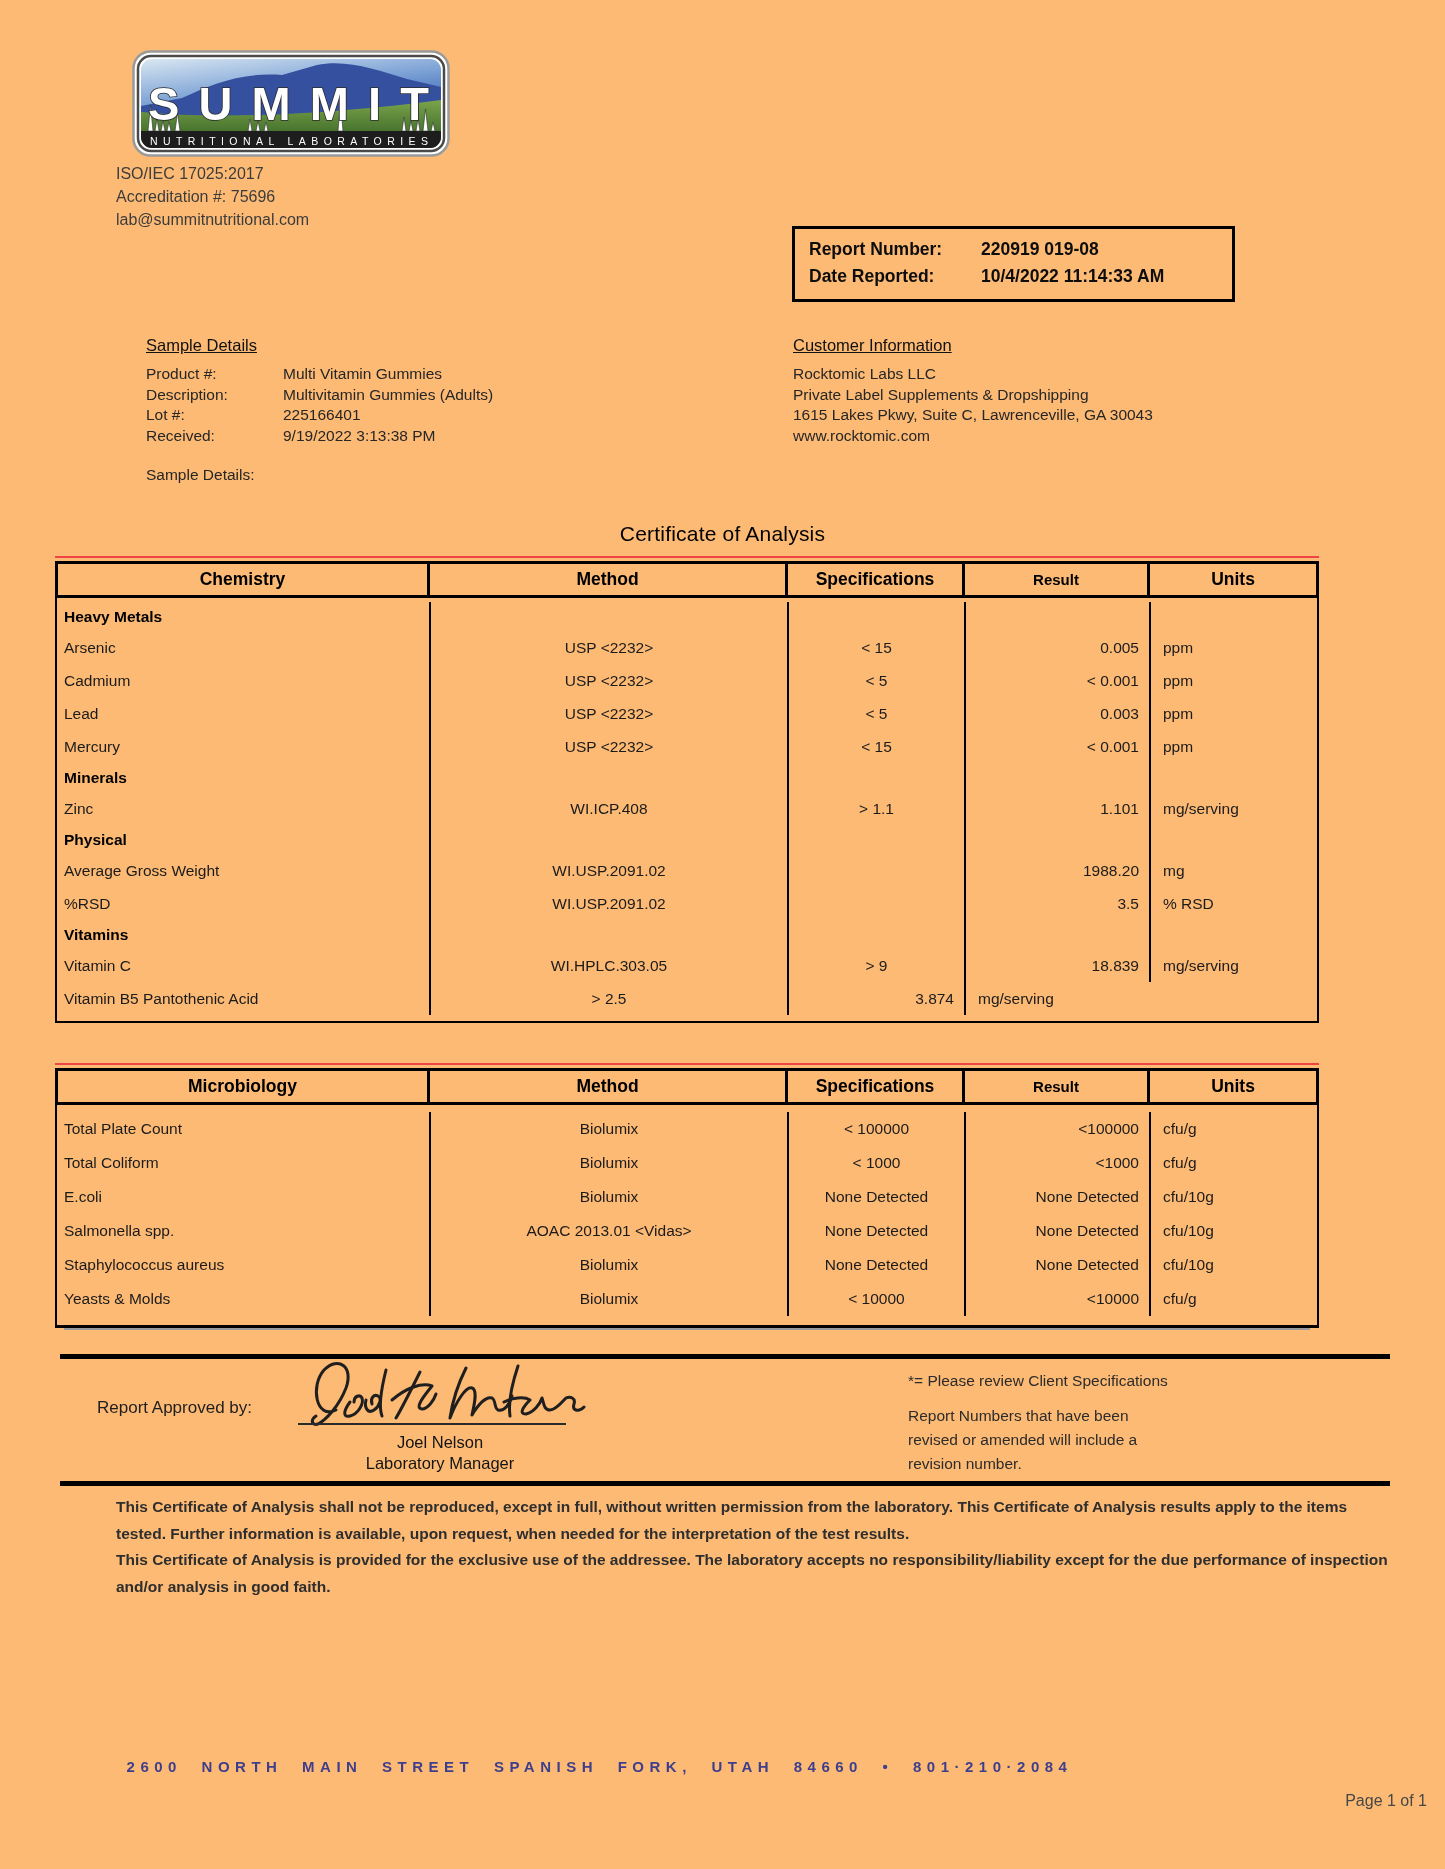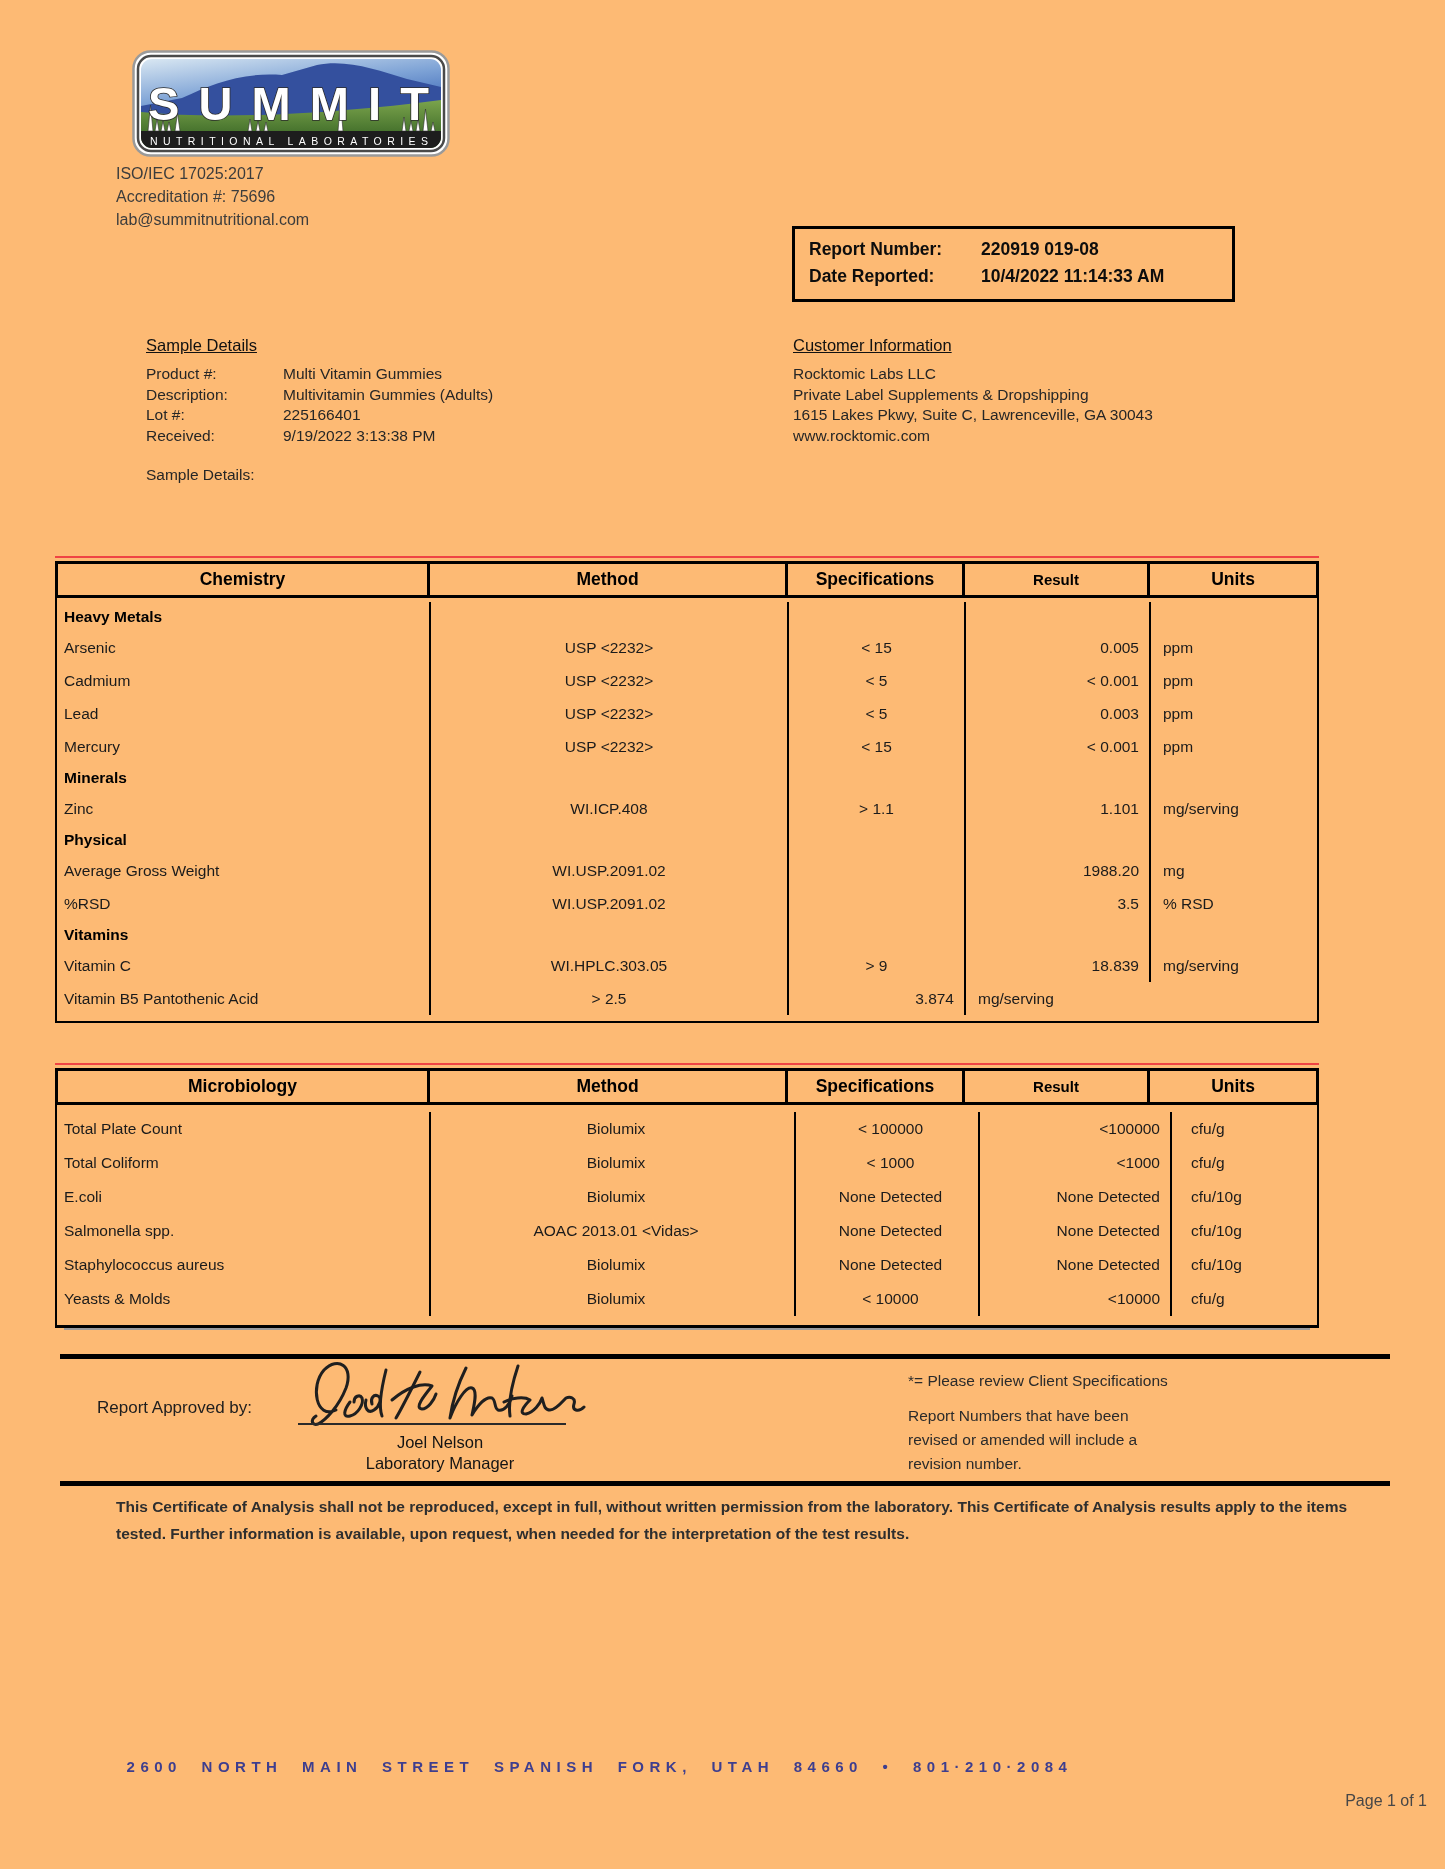--- a/index.html
+++ b/index.html
@@ -34,21 +34,21 @@
   .thead{display:grid; grid-template-columns:375px 358px 177px 185px auto;
     border-top:2px solid #ef4444; padding-top:3px;}
   .th{box-sizing:border-box; border:3px solid #000; border-left:none; height:37px;
     display:flex; align-items:center; justify-content:center;
     font-size:17.5px; font-weight:bold; color:#000;}
   .th:first-child{border-left:3px solid #000;}
   .th.result{font-size:15px;}
   .tbody{box-sizing:border-box; border:2px solid #000; border-top:none; padding:4px 0 6px;}
   .micro .tbody{padding:7px 0 9px; border-bottom-width:3px; box-shadow:0 11px 0 -9px #9a9a9a;}
   .t-row{display:grid; grid-template-columns:374px 358px 177px 185px auto; height:33px; align-items:stretch;}
-  .micro .t-row{height:34px;gap:7px;}
+  .micro .t-row{height:34px;}
   .t-row.section{height:29px;}
   .td{display:flex; align-items:center; font-size:15.5px; color:#1b1b1b; box-sizing:border-box;}
   .td.bdr{border-right:2px solid #000;}
   .td.c1{padding-left:7px;}
   .td.c2,.td.c3{justify-content:center;}
   .td.c4{justify-content:flex-end; padding-right:10px;}
   .td.c5{padding-left:12px;}
   .t-row.section .td.c1{font-weight:bold; color:#000;}
   
   .rule{position:absolute; left:60px; width:1330px; height:5px; background:#000;}
@@ -156,20 +156,21 @@
   <div class="sample-extra">Sample Details:</div>
 
   <div class="customer-block">
     <div class="block-heading">Customer Information</div>
     <div class="cust-line">Rocktomic Labs LLC</div>
     <div class="cust-line">Private Label Supplements &amp; Dropshipping</div>
     <div class="cust-line">1615 Lakes Pkwy, Suite C, Lawrenceville, GA 30043</div>
     <div class="cust-line">www.rocktomic.com</div>
   </div>
 
+  <div class="coa-title">Certificate of Analysis</div>
 
   <div class="coa-table chem">
     <div class="thead">
         <div class="th c1">Chemistry</div>
         <div class="th c2">Method</div>
         <div class="th c3">Specifications</div>
         <div class="th c4 result">Result</div>
         <div class="th c5">Units</div>
       </div>
     <div class="tbody">
@@ -339,18 +340,19 @@
   <div class="sig-block">
     <div>Joel Nelson</div>
     <div>Laboratory Manager</div>
   </div>
   <div class="note-star">*= Please review Client Specifications</div>
   <div class="note-rev">Report Numbers that have been revised or amended will include a revision number.</div>
   <div class="rule rule-bottom"></div>
 
   <div class="disclaimer">
     <p>This Certificate of Analysis shall not be reproduced, except in full, without written permission from the laboratory. This Certificate of Analysis results apply to the items tested. Further information is available, upon request, when needed for the interpretation of the test results.</p>
+    <p>This Certificate of Analysis is provided for the exclusive use of the addressee. The laboratory accepts no responsibility/liability except for the due performance of inspection and/or analysis in good faith.</p>
   </div>
 
   <div class="footer-address">2600 NORTH MAIN STREET  SPANISH FORK, UTAH  84660 • 801·210·2084</div>
   <div class="page-num">Page 1 of 1</div>
 
 </div>
 
 </body></html>

